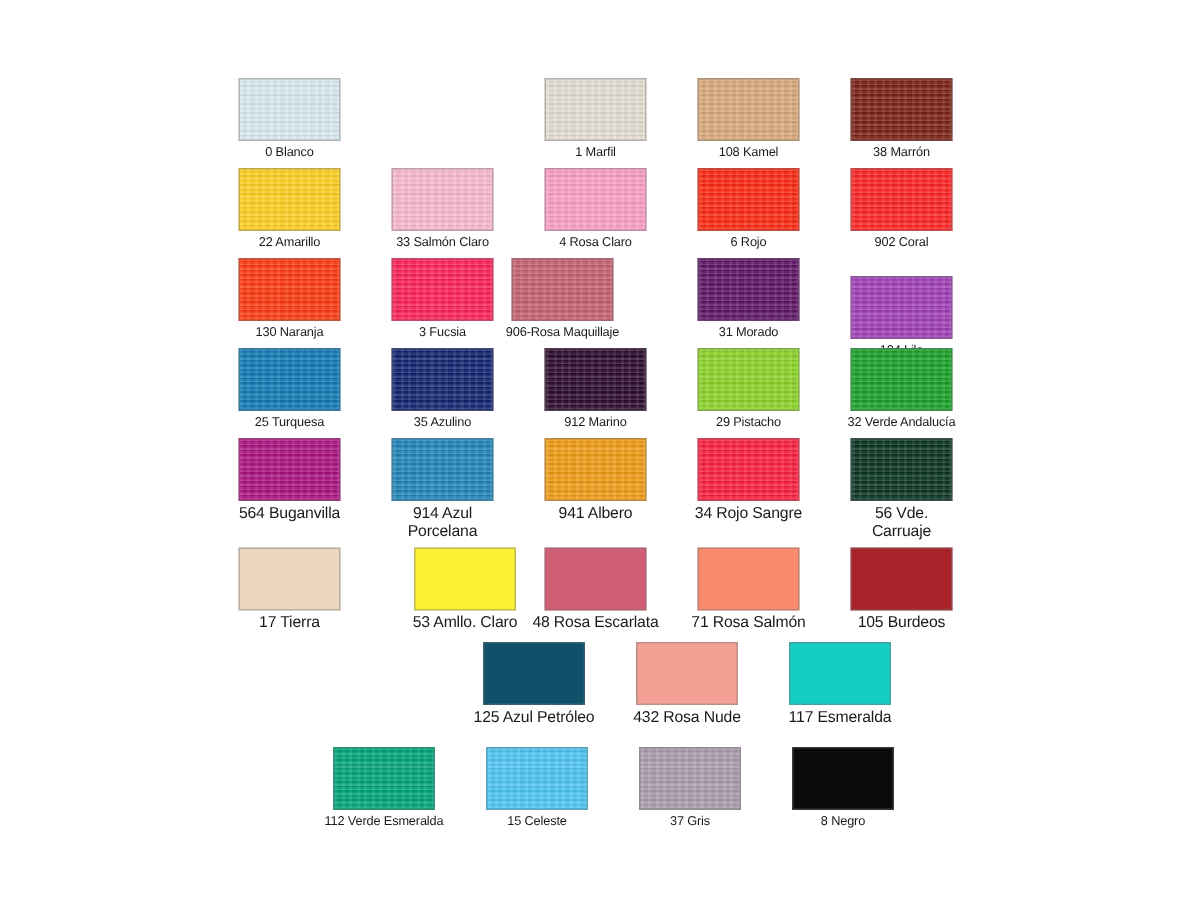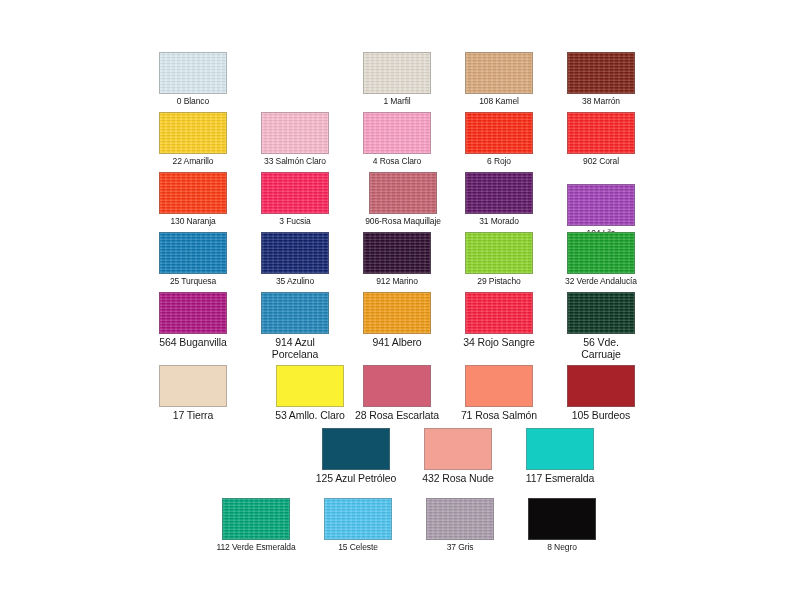--- a/index.html
+++ b/index.html
@@ -119,21 +119,21 @@
       <div class="swatch-label">902 Coral</div>
     </div>
     <div class="swatch-cell size-s" style="left: 159px; top: 172px;">
       <div class="swatch-chip" title="130 Naranja" style="width: 68px; height: 42px; background: rgb(251, 58, 18);"></div>
       <div class="swatch-label">130 Naranja</div>
     </div>
     <div class="swatch-cell size-s" style="left: 261px; top: 172px;">
       <div class="swatch-chip" title="3 Fucsia" style="width: 68px; height: 42px; background: rgb(251, 33, 88);"></div>
       <div class="swatch-label">3 Fucsia</div>
     </div>
-    <div class="swatch-cell size-s" style="left: 369px; top: 172px;">
+    <div class="swatch-cell size-s" style="left: 341px; top: 172px;">
       <div class="swatch-chip" title="906-Rosa Maquillaje" style="width: 68px; height: 42px; background: rgb(196, 97, 111);"></div>
       <div class="swatch-label">906-Rosa Maquillaje</div>
     </div>
     <div class="swatch-cell size-s" style="left: 465px; top: 172px;">
       <div class="swatch-chip" title="31 Morado" style="width: 68px; height: 42px; background: rgb(93, 21, 100);"></div>
       <div class="swatch-label">31 Morado</div>
     </div>
     <div class="swatch-cell size-s" style="left: 567px; top: 184px;">
       <div class="swatch-chip" title="104 Lila" style="width: 68px; height: 42px; background: rgb(158, 63, 181);"></div>
       <div class="swatch-label">104 Lila</div>
@@ -185,21 +185,21 @@
     <div class="swatch-cell size-m" style="left: 159px; top: 365px;">
       <div class="swatch-chip flat" title="17 Tierra" style="width: 68px; height: 42px; background: rgb(236, 216, 191);"></div>
       <div class="swatch-label">17 Tierra</div>
     </div>
     <div class="swatch-cell size-m" style="left: 261px; top: 365px; margin-left: 15px;">
       <div class="swatch-chip flat" title="53 Amllo. Claro" style="width: 68px; height: 42px; background: rgb(250, 241, 50);"></div>
       <div class="swatch-label">53 Amllo. Claro</div>
     </div>
     <div class="swatch-cell size-m" style="left: 363px; top: 365px;">
       <div class="swatch-chip flat" title="66 Rosa Escarlata" style="width: 68px; height: 42px; background: rgb(208, 95, 118);"></div>
-      <div class="swatch-label">28 Rosa Escarlata</div>
+      <div class="swatch-label">48 Rosa Escarlata</div>
     </div>
     <div class="swatch-cell size-m" style="left: 465px; top: 365px;">
       <div class="swatch-chip flat" title="71 Rosa Salmón" style="width: 68px; height: 42px; background: rgb(250, 138, 109);"></div>
       <div class="swatch-label">71 Rosa Salmón</div>
     </div>
     <div class="swatch-cell size-m" style="left: 567px; top: 365px;">
       <div class="swatch-chip flat" title="105 Burdeos" style="width: 68px; height: 42px; background: rgb(167, 34, 41);"></div>
       <div class="swatch-label">105 Burdeos</div>
     </div>
     <div class="swatch-cell size-m" style="left: 322px; top: 428px;">

